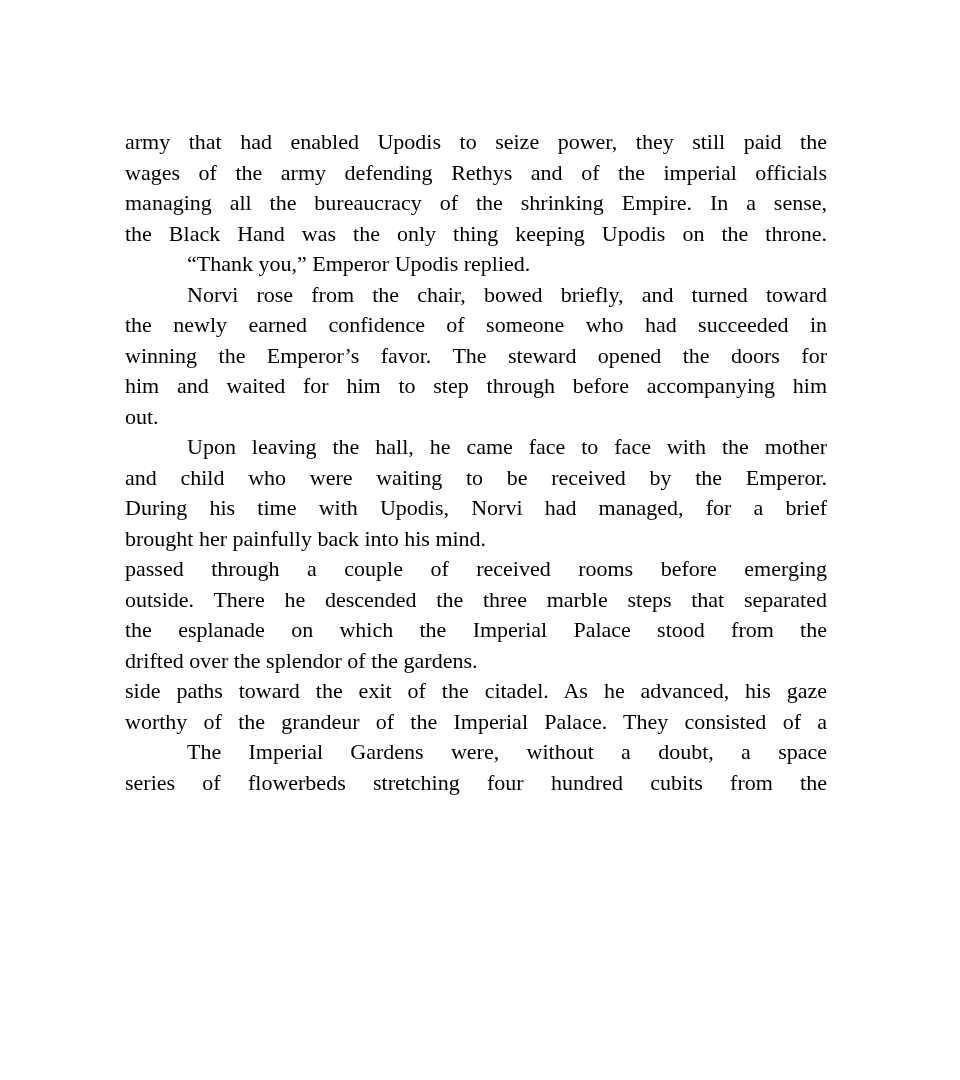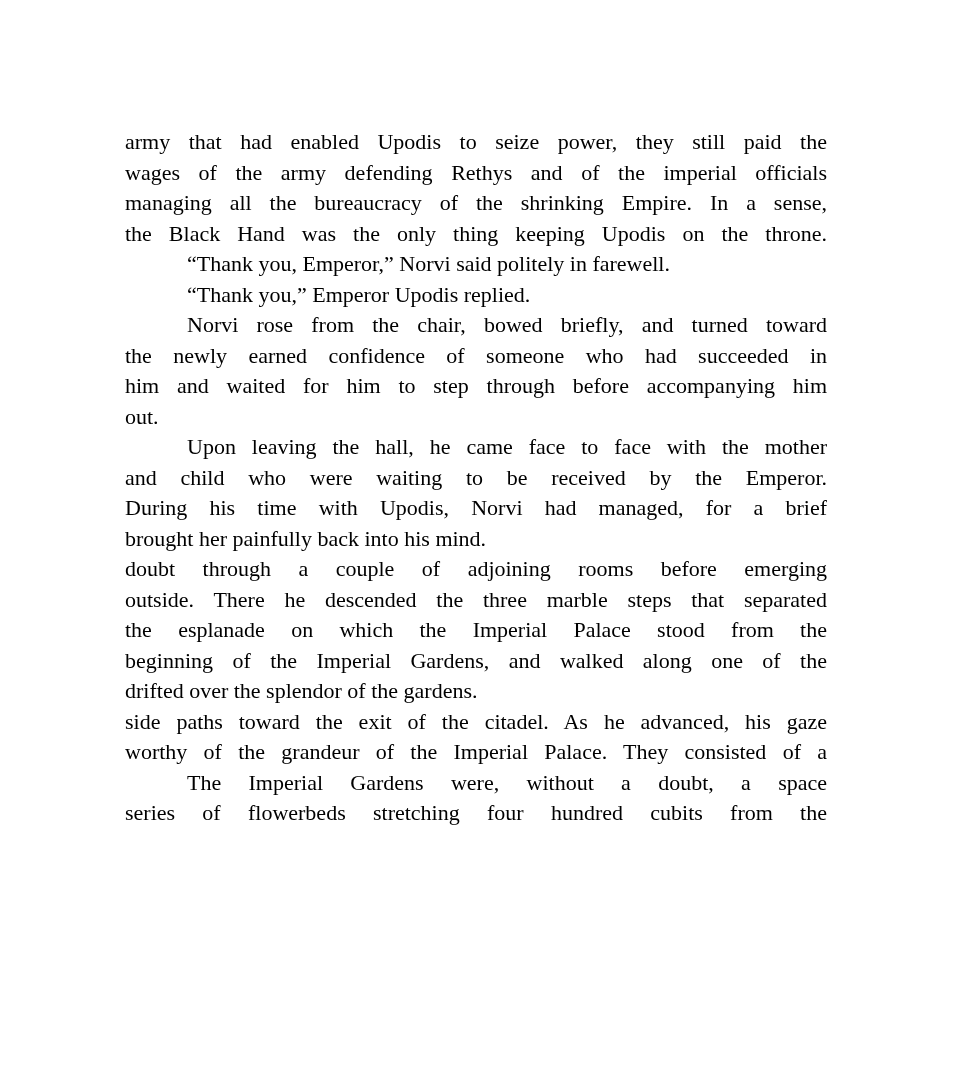--- a/index.html
+++ b/index.html
@@ -51,33 +51,32 @@
 </style>
 </head>
 <body style="background: rgb(255, 255, 255);">
 
 <div class="page">
   <div class="text-block" id="text-block" style="color: rgb(0, 0, 0);">
       <div class="line just">army that had enabled Upodis to seize power, they still paid the</div>
       <div class="line just">wages of the army defending Rethys and of the imperial officials</div>
       <div class="line just">managing all the bureaucracy of the shrinking Empire. In a sense,</div>
       <div class="line just">the Black Hand was the only thing keeping Upodis on the throne.</div>
-      <div class="line ind">“Thank you, Emperor,” Norvi said politely in farewell.</div>
       <div class="line ind">“Thank you,” Emperor Upodis replied.</div>
       <div class="line just ind">Norvi rose from the chair, bowed briefly, and turned toward</div>
       <div class="line just">the newly earned confidence of someone who had succeeded in</div>
+      <div class="line just">winning the Emperor’s favor. The steward opened the doors for</div>
       <div class="line just">him and waited for him to step through before accompanying him</div>
       <div class="line">out.</div>
       <div class="line just ind">Upon leaving the hall, he came face to face with the mother</div>
       <div class="line just">and child who were waiting to be received by the Emperor.</div>
       <div class="line just">During his time with Upodis, Norvi had managed, for a brief</div>
       <div class="line">brought her painfully back into his mind.</div>
-      <div class="line just">doubt through a couple of adjoining rooms before emerging</div>
+      <div class="line just">passed through a couple of received rooms before emerging</div>
       <div class="line just">outside. There he descended the three marble steps that separated</div>
       <div class="line just">the esplanade on which the Imperial Palace stood from the</div>
-      <div class="line just">beginning of the Imperial Gardens, and walked along one of the</div>
       <div class="line">drifted over the splendor of the gardens.</div>
       <div class="line just">side paths toward the exit of the citadel. As he advanced, his gaze</div>
       <div class="line just">worthy of the grandeur of the Imperial Palace. They consisted of a</div>
       <div class="line just ind">The Imperial Gardens were, without a doubt, a space</div>
       <div class="line just">series of flowerbeds stretching four hundred cubits from the</div>
     </div>
 </div>
 
 </body></html>

